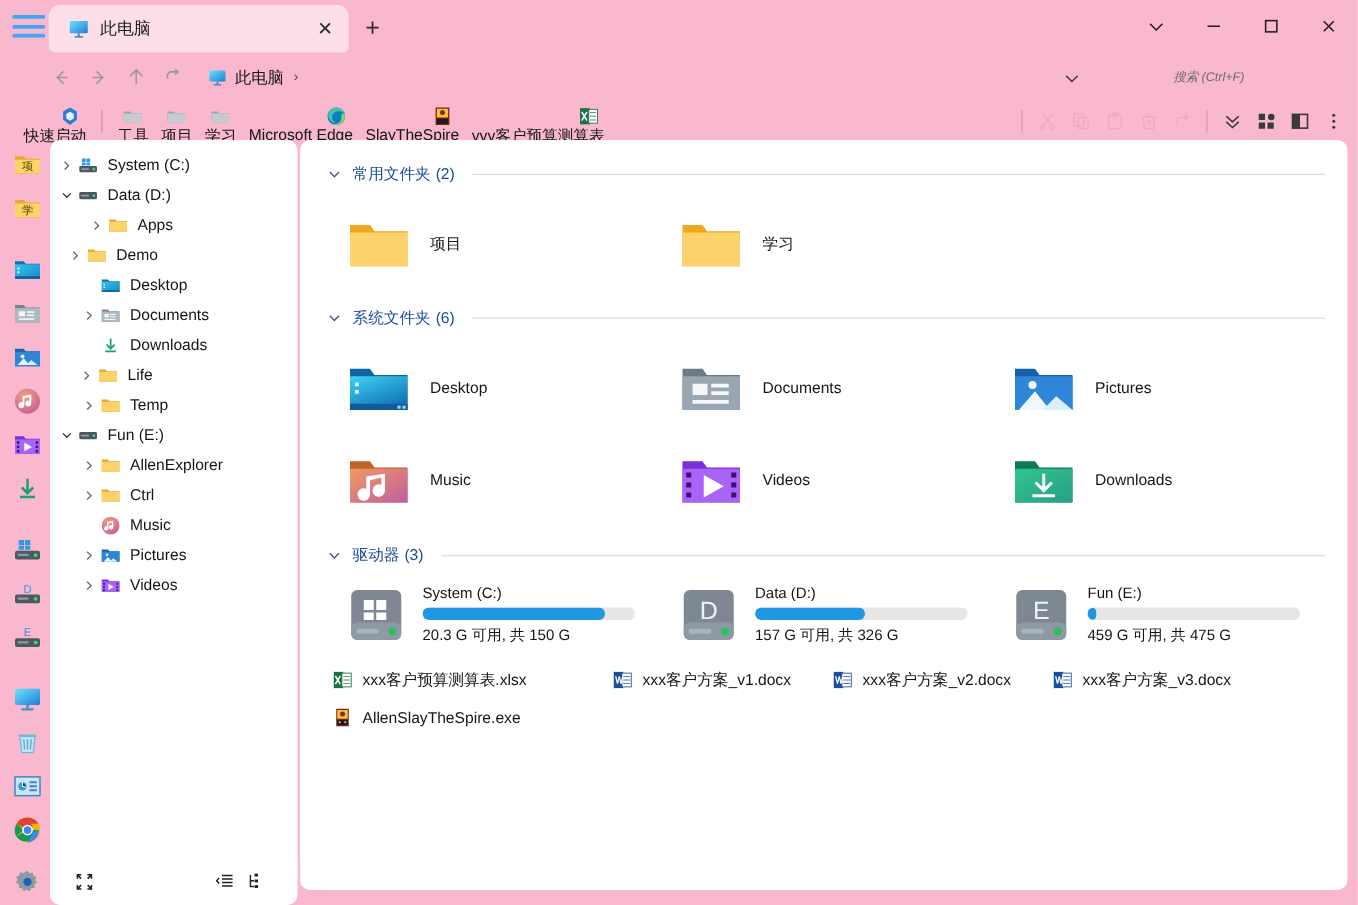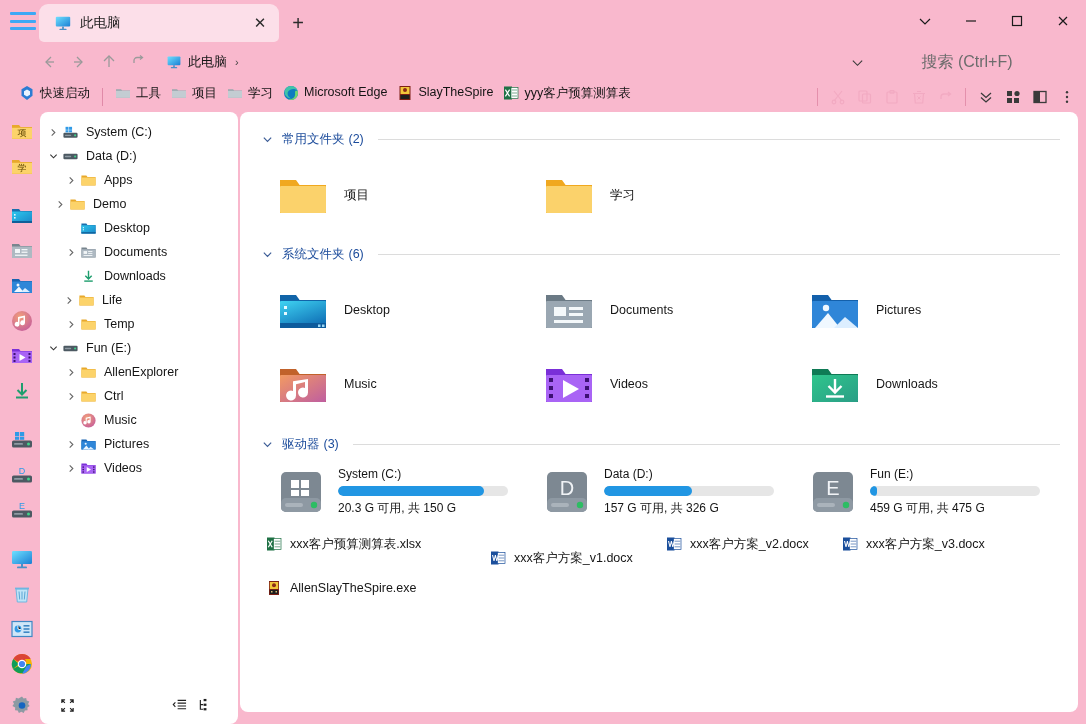--- a/index.html
+++ b/index.html
@@ -38,25 +38,25 @@
   .navbtn{width:30px;height:30px;display:flex;align-items:center;justify-content:center;
     color:#9a9a9a;cursor:pointer;}
   .navbtn.back{margin-left:34px;}
   .crumb{display:flex;align-items:center;margin-left:12px;cursor:pointer;}
   .crumb .cicon{width:16px;height:16px;margin-right:6px;}
   .crumb .ctext{font-size:13px;color:#161616;}
   .crumb .carrow{font-size:11px;color:#444;margin-left:8px;}
   .searchwrap{position:absolute;right:10px;top:0;height:32px;display:flex;align-items:center;}
   .searchchev{width:30px;height:30px;display:flex;align-items:center;justify-content:center;color:#3a3a3a;cursor:pointer;}
   .searchbox{width:190px;height:26px;display:flex;align-items:center;justify-content:center;
-    font-size:16px;color:#6c6c6c;cursor:text;margin-right:14px;}
+    font-size:10px;color:#6c6c6c;cursor:text;margin-right:14px;font-style:italic;}
 
   
   .qlbar{position:absolute;left:0;top:82px;width:1086px;height:30px;display:flex;align-items:center;}
-  .qlitem{display:flex;align-items:flex-start;height:24px;padding:0 5px;border-radius:4px;cursor:pointer;white-space:nowrap;}
+  .qlitem{display:flex;align-items:flex-end;height:24px;padding:0 5px;border-radius:4px;cursor:pointer;white-space:nowrap;flex-direction:column;}
   .qlitem .qi{width:16px;height:16px;margin-right:5px;flex:0 0 16px;}
   .qlitem .ql{font-size:12.5px;color:#141414;}
   .qlsep{width:1px;height:18px;background:#e08aa8;margin:0 7px;}
 
   .qlright{position:absolute;right:6px;top:82px;height:30px;display:flex;align-items:center;}
   .tbtn{width:27px;height:27px;display:flex;align-items:center;justify-content:center;cursor:pointer;color:#3a3a3a;}
   .tbtn.dim{color:#f2aac2;}
   .tsep{width:1px;height:18px;background:#e490ac;margin:0 6px;}
 
   
@@ -101,21 +101,21 @@
   .dmeta{margin-left:12px;width:178px;}
   .dname{font-size:12px;color:#151515;white-space:nowrap;}
   .dbar{width:170px;height:10px;background:#e6e6e6;border-radius:5px;margin-top:5px;overflow:hidden;}
   .dfill{height:10px;background:#2196e3;border-radius:5px;}
   .dfree{font-size:12px;color:#151515;margin-top:4px;white-space:nowrap;}
 
   .recentgrid{display:flex;flex-wrap:wrap;margin-top:6px;}
   .ritem{height:30px;display:flex;align-items:center;padding:0 10px 0 8px;cursor:pointer;border-radius:4px;}
   .ritem .rico{width:16px;height:16px;flex:0 0 16px;margin-right:8px;}
   .ritem .rlabel{font-size:12.5px;color:#161616;white-space:nowrap;}
-  .rw1{width:224px;} .rw2{width:176px;margin-top:14px;} .rw3{width:176px;} .rw4{width:176px;}
+  .rw1{width:224px;} .rw2{width:176px;} .rw3{width:176px;} .rw4{width:176px;}
 </style>
 </head>
 <body>
 
 <div class="app">
 
   <div class="titlebar">
 
     <div class="hamburger">
       <i></i>
@@ -556,21 +556,21 @@
         <span class="tico">
           <svg viewBox="0 0 24 24" width="17" height="17">
               <rect x="2" y="8" width="20" height="8" rx="1.6" fill="#4c5962"></rect>
               <rect x="4" y="11" width="9" height="2" rx="1" fill="#8e9aa3"></rect>
               <circle cx="18.5" cy="12" r="1.5" fill="#3fd48a"></circle>
             </svg>
         </span>
         <span class="tlabel">Data (D:)</span>
       </div>
 
-      <div class="trow" style="padding-left:22px">
+      <div class="trow" style="padding-left:28px">
         <span class="chev">
             <svg width="9" height="9" viewBox="0 0 10 10">
               <path d="M3 1.5L6.5 5 3 8.5" fill="none" stroke="#666" stroke-width="1.2"></path>
             </svg>
           </span>
         <span class="tico">
           <svg viewBox="0 0 24 24" width="17" height="17">
               <path d="M2 5h7l1.6 2H22v12H2z" fill="#e8a92c"></path>
               <rect x="2" y="7.8" width="20" height="11" fill="#fcd36a"></rect>
             </svg>

